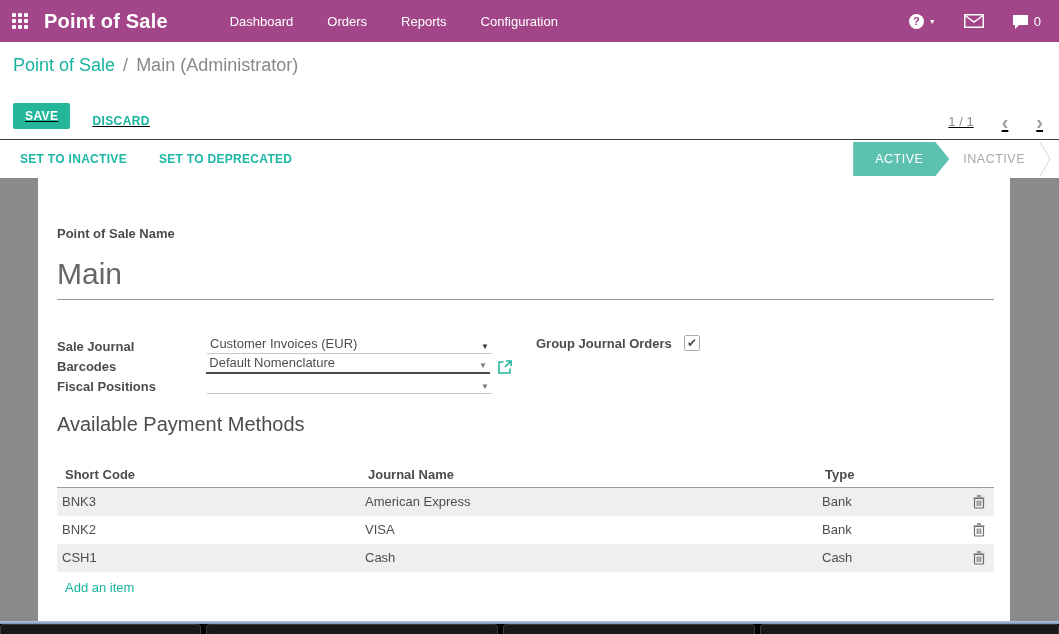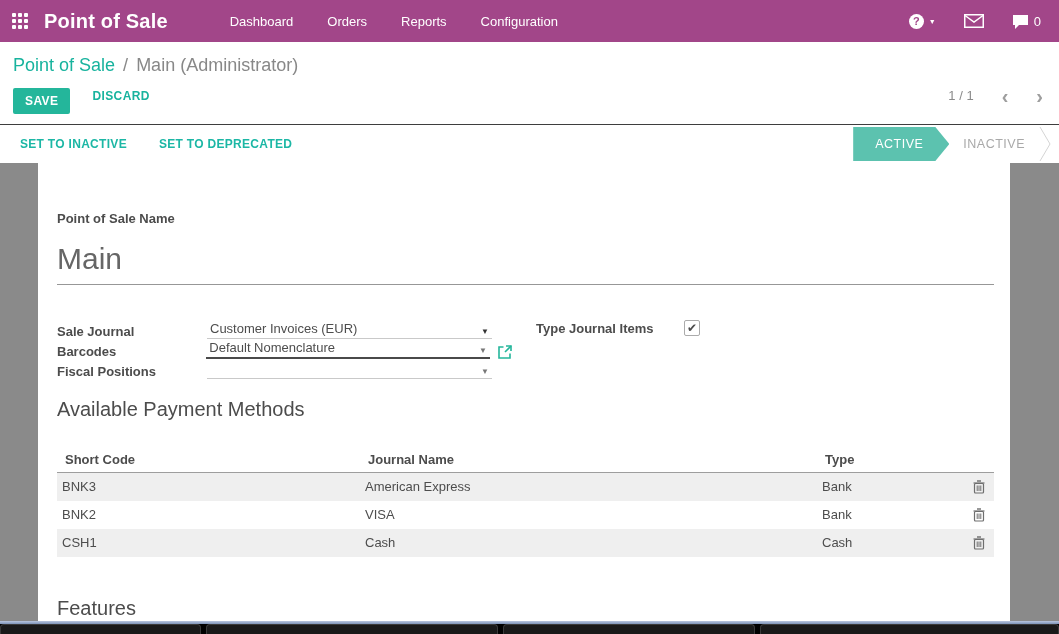--- a/index.html
+++ b/index.html
@@ -30,21 +30,21 @@
   .mini-caret { font-size:7px; color:#fff; }
   .bubble-count { font-size:13px; color:#fff; margin-left:5px; }
   .icon-btn { display:flex; align-items:center; cursor:pointer; }
 
   
   .control-panel { background:#fff; border-bottom:1px solid #404040; padding:12px 16px 10px 13px; }
   .breadcrumb { font-size:18px; line-height:22px; }
   .breadcrumb .bc-parent { color:#18b39e; cursor:pointer; }
   .breadcrumb .bc-sep { color:#888; margin:0 3px; }
   .breadcrumb .bc-current { color:#888; }
-  .cp-row { display:flex; align-items:flex-start; margin-top:12px; }
+  .cp-row { display:flex; align-items:flex-end; margin-top:27px;text-decoration:underline; }
   .btn-save { background:#24b69b; color:#fff; border:none; font-size:12px;
     font-weight:bold; letter-spacing:.4px; padding:6px 12px; cursor:pointer;
     font-family:inherit; border-radius:2px; }
   .btn-discard { background:none; border:none; color:#18b39e; font-size:12px;
     font-weight:bold; letter-spacing:.4px; margin-left:16px; cursor:pointer; font-family:inherit; }
   .pager { margin-left:auto; display:flex; align-items:center; gap:28px; color:#8b8b8b; }
   .pager-value { font-size:13px; }
   .pager-arrow { font-size:20px; line-height:14px; color:#9e9e9e; cursor:pointer; font-weight:bold; }
 
   
@@ -228,21 +228,21 @@
           <div class="field-label">Fiscal Positions</div>
           <div class="field-widget">
             <span class="field-value"></span>
             <span class="caret-m2o">▼</span>
           </div>
         </div>
 
       </div>
 
       <div class="group-col">
-        <div class="group-label">Type Journal Items</div>
+        <div class="group-label">Group Journal Orders</div>
         <div class="checkbox">
           <span>✔</span>
         </div>
       </div>
     </div>
 
     <h2 class="section-title">Available Payment Methods</h2>
 
     <table class="pm-table">
       <thead>
@@ -301,20 +301,21 @@
               <line x1="4.2" y1="5.5" x2="4.2" y2="11" stroke="#6e6e6e" stroke-width="1"></line>
               <line x1="6" y1="5.5" x2="6" y2="11" stroke="#6e6e6e" stroke-width="1"></line>
               <line x1="7.8" y1="5.5" x2="7.8" y2="11" stroke="#6e6e6e" stroke-width="1"></line>
             </svg>
               </span>
             </td>
         </tr>
       </tbody>
     </table>
 
+    <div class="add-item">Add an item</div>
 
     <h2 class="features-title">Features</h2>
   </div>
 </div>
 
 <div class="taskbar">
   <div class="taskbar-line"></div>
   <div class="taskbar-bar">
     <div class="task-seg s1"></div>
     <div class="task-seg s2"></div>

